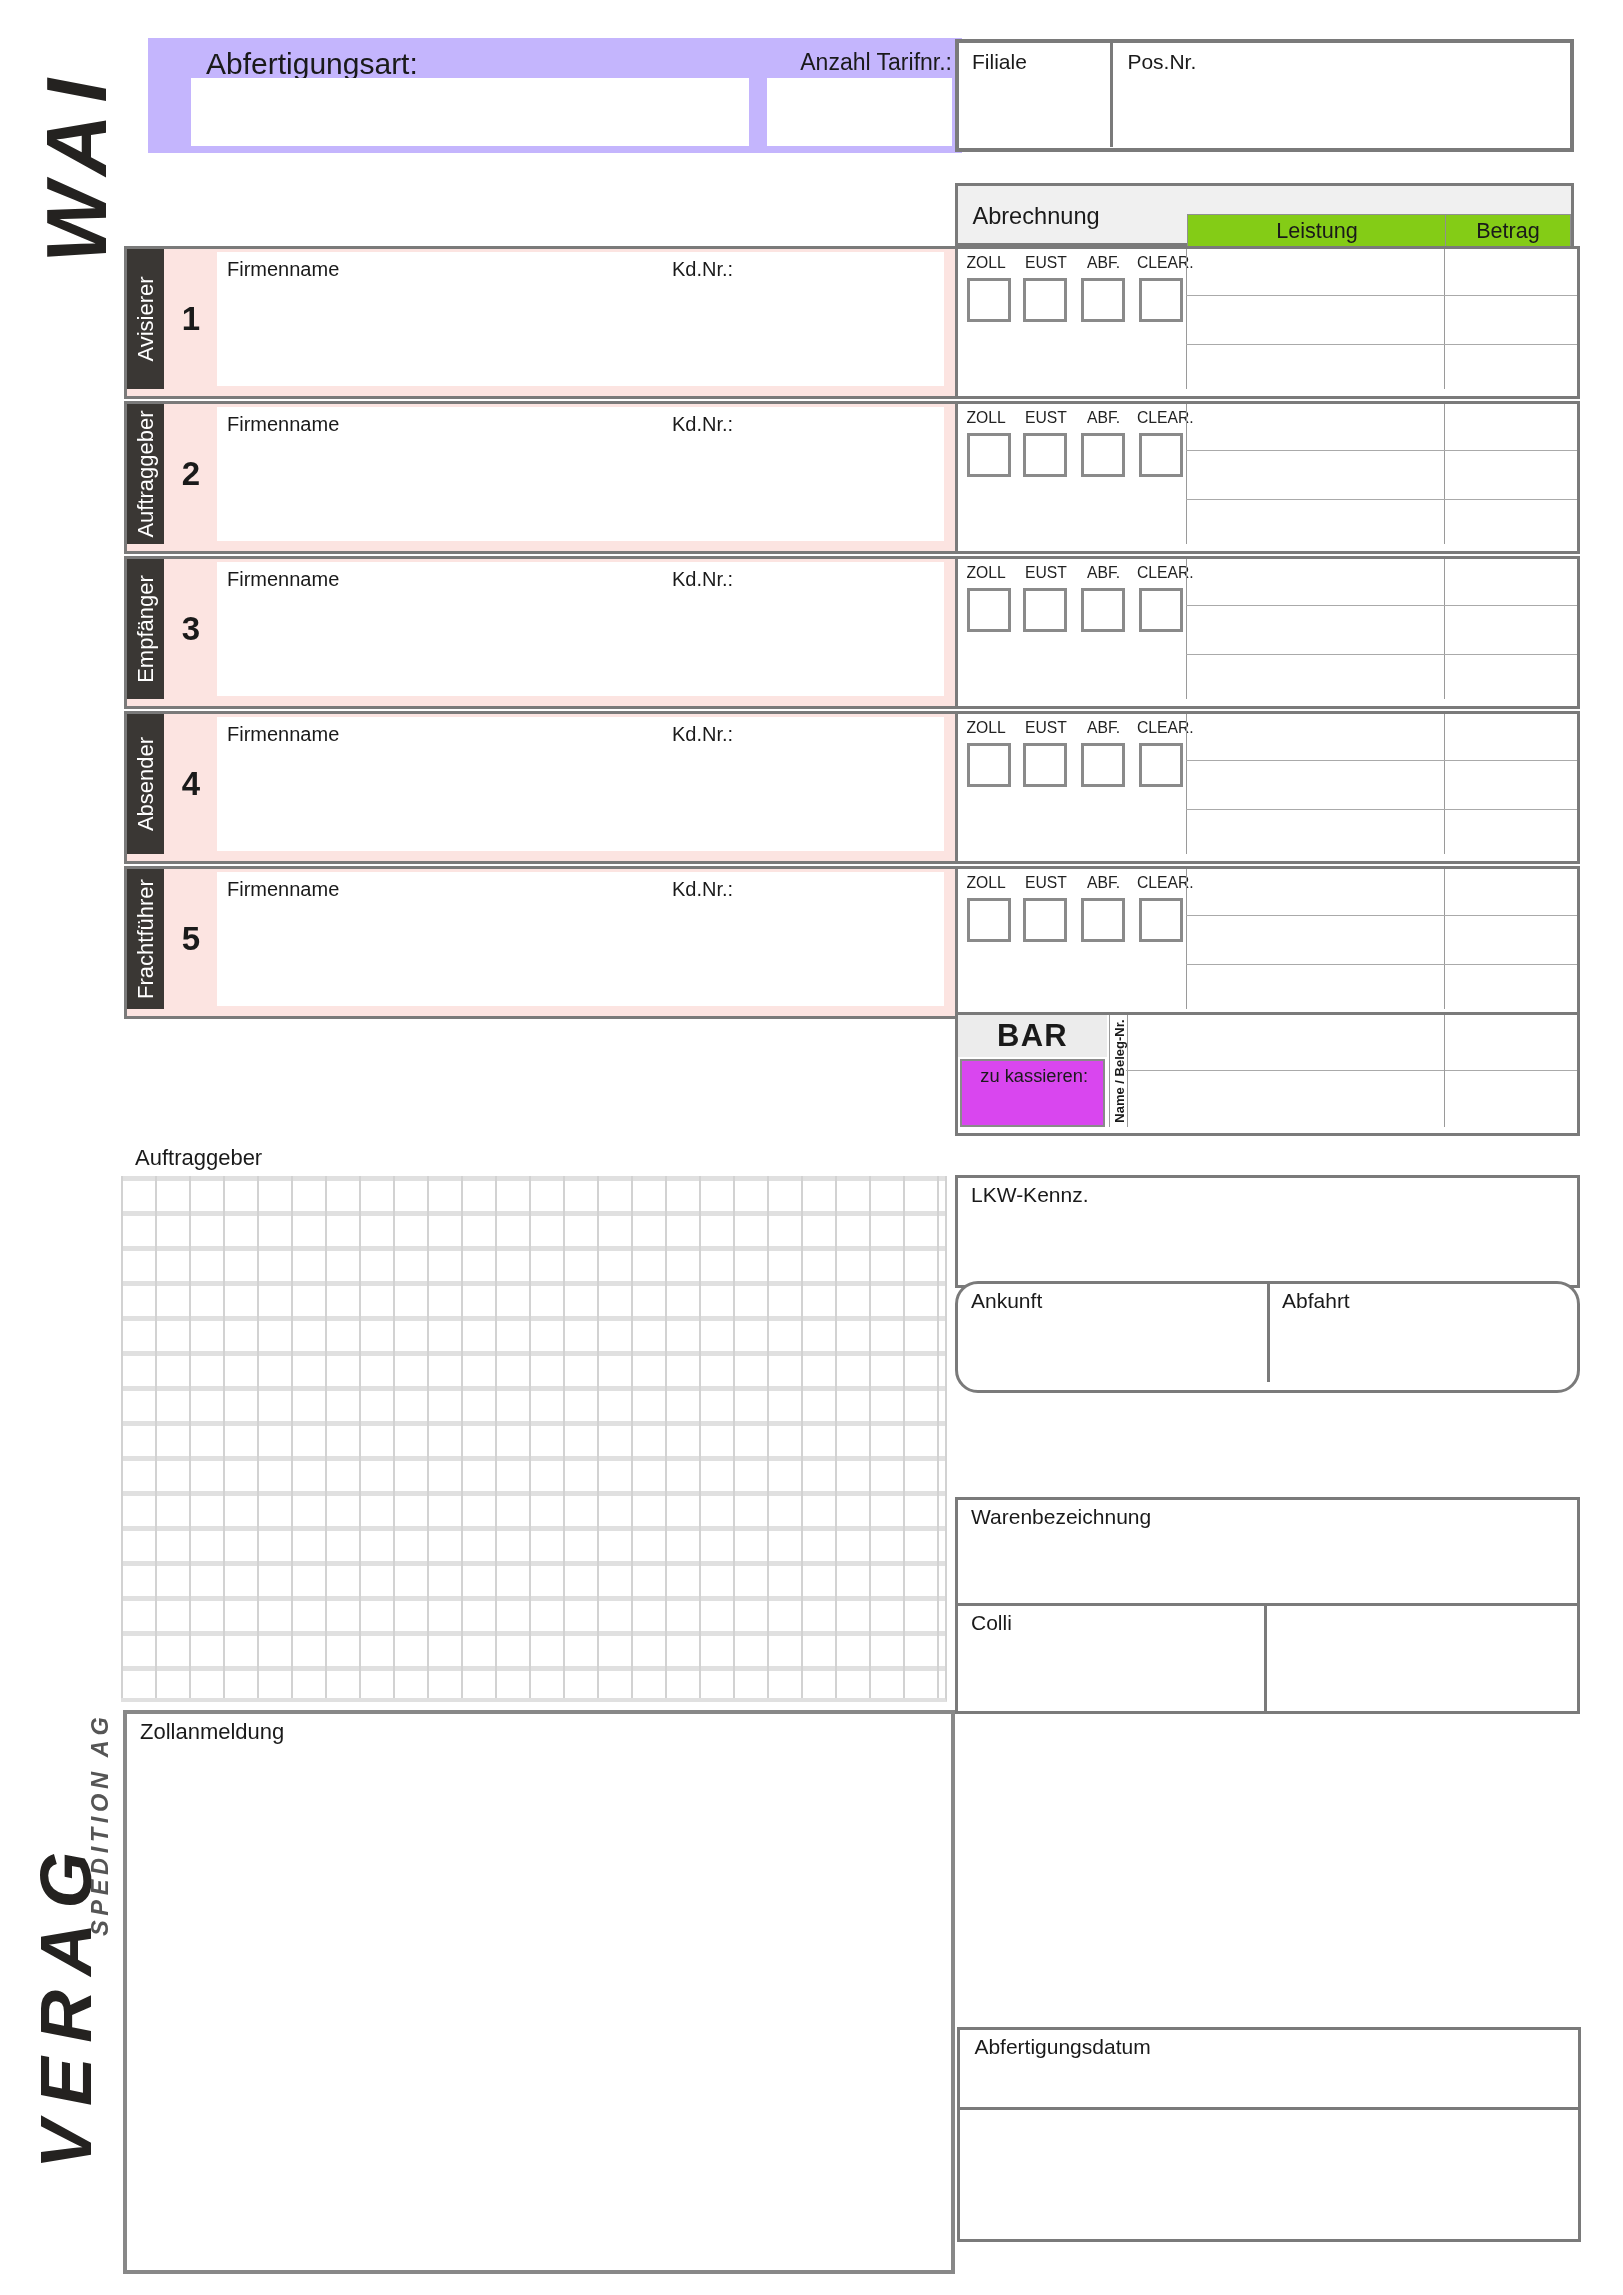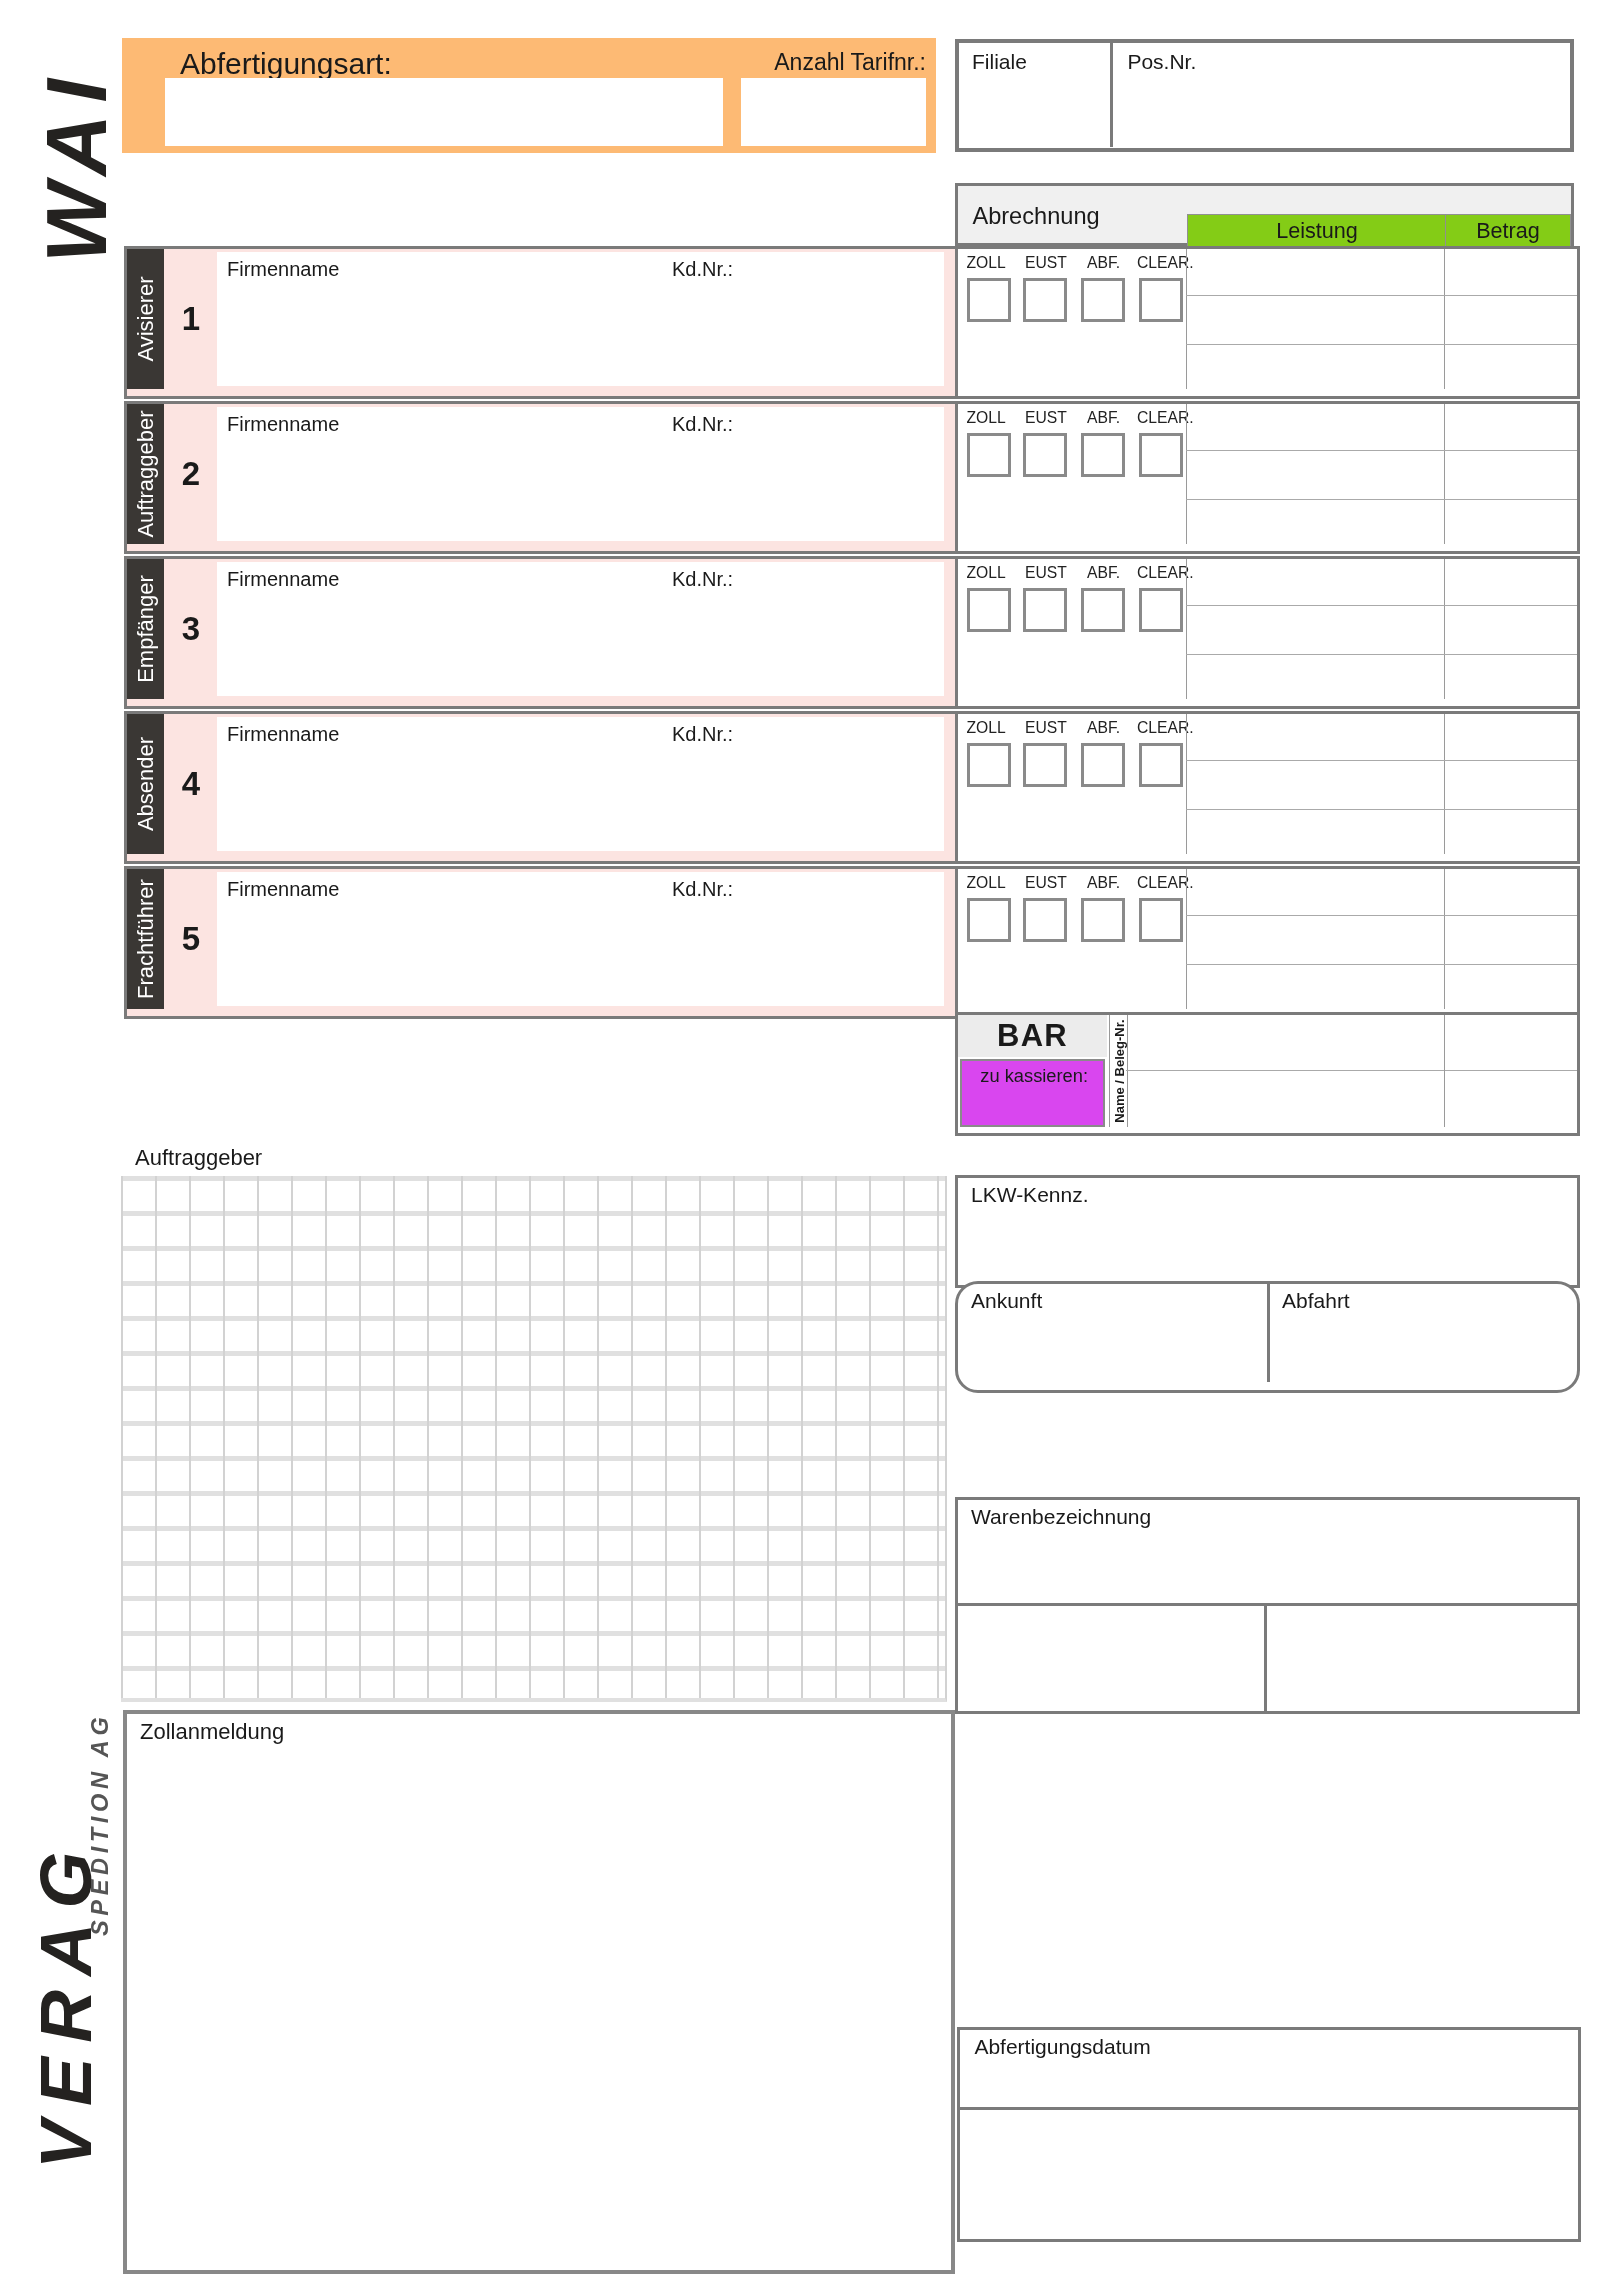--- a/index.html
+++ b/index.html
@@ -7,21 +7,21 @@
         font-family:"Liberation Sans", sans-serif;color:#1a1a1a;}
   .abs{position:absolute;box-sizing:border-box;}
   .lbl{position:absolute;white-space:nowrap;}
   
   .rot{position:absolute;transform:rotate(-90deg);transform-origin:0 0;white-space:nowrap;line-height:1;}
   
   .rotc{position:absolute;left:50%;top:50%;transform:translate(-50%,-50%) rotate(-90deg);white-space:nowrap;line-height:1;}
   .logo-wai{font-size:85px;font-weight:bold;font-style:italic;letter-spacing:11.8px;color:#242220;}
   .logo-verag{font-size:73px;font-weight:bold;font-style:italic;letter-spacing:14.4px;color:#242220;}
   .logo-sped{font-size:23.6px;font-weight:bold;font-style:italic;letter-spacing:4.6px;color:#555;}
-  .graybox{background:#fdba74;}
+  .graybox{background:#c4b5fd;margin-left:26px;}
   .whitein{position:absolute;background:#fff;}
   .biglabel{font-size:30px;}
   .medlabel{font-size:23px;}
   .boxlabel{font-size:21px;}
   .bordered{border:4.6px solid #7a7a7a;background:#fff;}
   .abr-header{background:#f0f0f0;border:3.3px solid #7a7a7a;}
   .colhead{position:absolute;background:#84cc16;border:1.3px solid #909090;display:flex;align-items:center;justify-content:center;font-size:21.6px;}
   .party-row{position:absolute;left:124px;width:833px;height:147px;border:3.3px solid #7a7a7a;background:#fce4e1;}
   .party-strip{position:absolute;left:0;top:0;width:37px;height:140px;background:#3a3734;}
   .party-strip .rotc{color:#fff;font-size:22px;}
@@ -228,20 +228,23 @@
     <div class="abs" style="left:311px;top:0;right:0;height:98px;">
       <div class="lbl boxlabel" style="left:13px;top:5.2px;">Abfahrt</div>
     </div>
   </div>
 
   <div class="ware-box bordered" style="border-width:3.9px;">
     <div class="abs" style="left:0;top:0;right:0;height:103px;">
       <div class="lbl boxlabel" style="left:13px;top:5.2px;">Warenbezeichnung</div>
     </div>
     <div class="thick-hdiv" style="left:0;right:0;top:103px;height:3.3px;"></div>
+    <div class="abs" style="left:0;top:106px;width:306px;bottom:0;">
+      <div class="lbl boxlabel" style="left:13px;top:5.2px;">Colli</div>
+    </div>
     <div class="thick-vdiv" style="left:306px;top:106px;width:2.6px;bottom:0;"></div>
   </div>
 
   <div class="zoll-box">
     <div class="lbl" style="left:13px;top:5.2px;font-size:22px;">Zollanmeldung</div>
   </div>
 
   <div class="abfd-box bordered" style="border-width:3.9px;">
     <div class="abs" style="left:0;top:0;right:0;height:77px;">
       <div class="lbl boxlabel" style="left:14.4px;top:5.2px;">Abfertigungsdatum</div>

